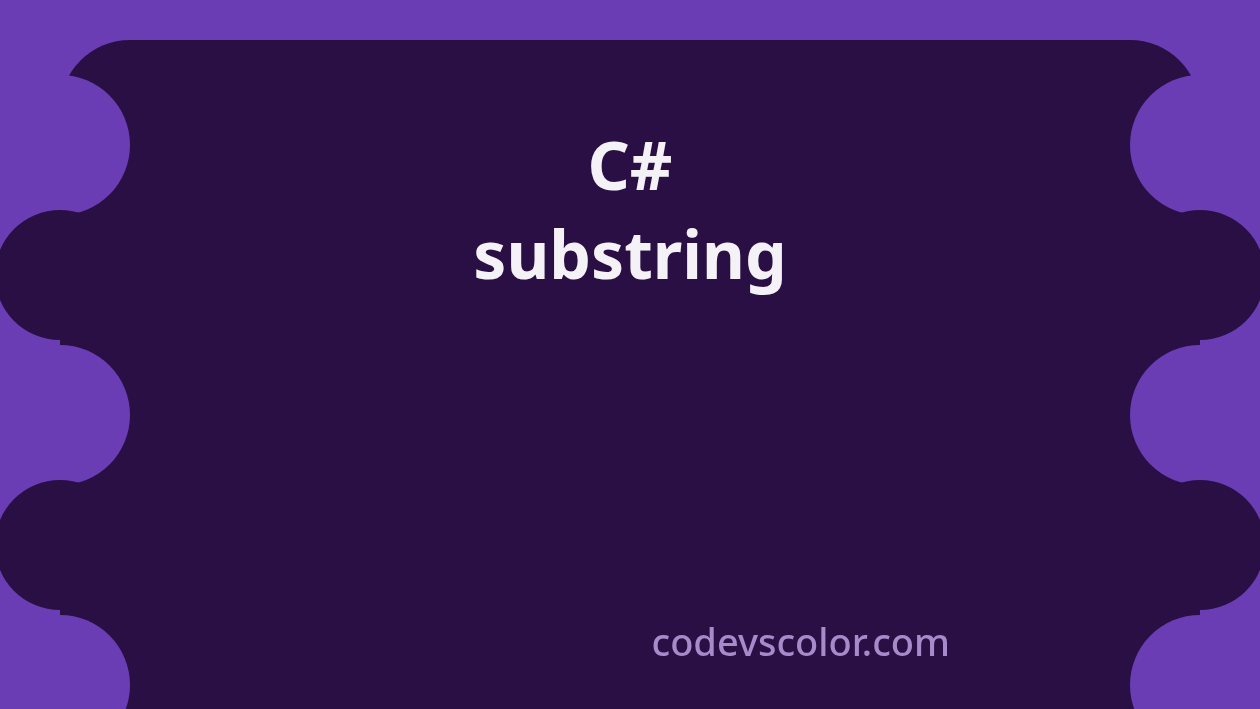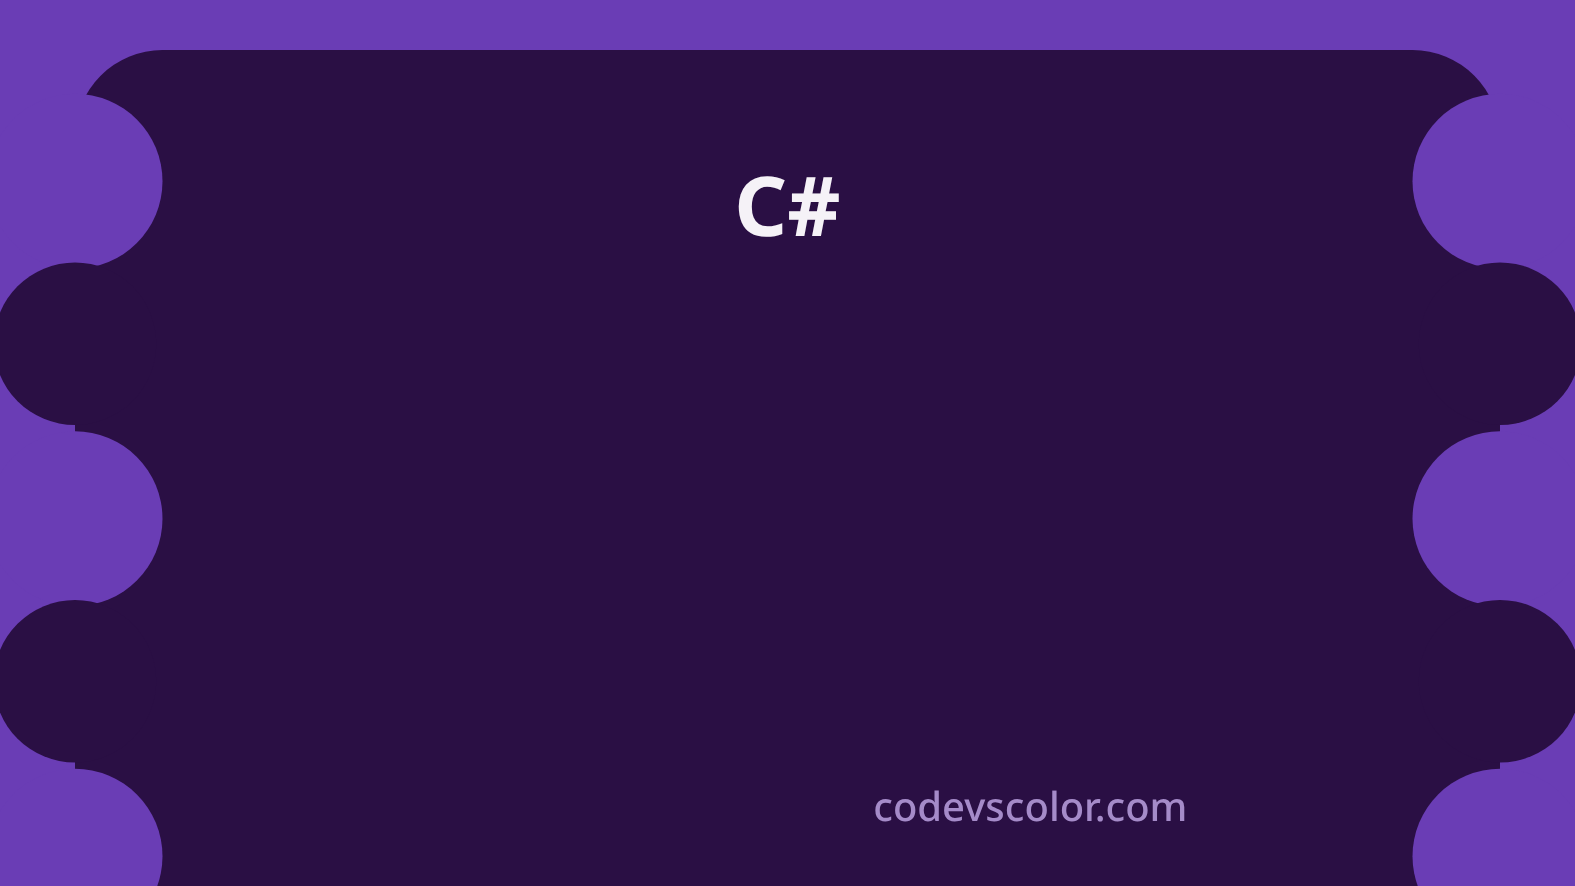--- a/index.html
+++ b/index.html
@@ -5,35 +5,36 @@
 *{margin:0;padding:0;box-sizing:border-box}
 body{width:1260px;height:709px;background:#6a3db5;position:relative;overflow:hidden;font-family:system-ui,-apple-system,Segoe UI,Roboto,sans-serif}
 .blob{position:absolute;background:#2a0f44;border-radius:70px;top:40px;bottom:0;left:60px;right:60px}
 .bump{position:absolute;background:#6a3db5;border-radius:50%;width:140px;height:140px}
 .ibump{position:absolute;background:#2a0f44;border-radius:50%;width:130px;height:130px}
 .l1{left:-70px;top:35px}.l2{left:-70px;top:305px}.l3{left:-70px;top:575px}
 .r1{right:-70px;top:35px}.r2{right:-70px;top:305px}.r3{right:-70px;top:575px}
 .il1{left:-65px;top:170px}.il2{left:-65px;top:440px}
 .ir1{right:-65px;top:170px}.ir2{right:-65px;top:440px}
 .title{position:absolute;left:0;right:0;top:120px;text-align:center;color:#f5f2f7;font-weight:700;font-size:66px;line-height:1.35;z-index:10}
-.credit{position:absolute;right:310px;bottom:42px;color:#a58bc9;font-size:32px;font-weight:500;z-index:10}
+.credit{position:absolute;right:310px;bottom:42px;color:#a58bc9;font-size:38px;font-weight:500;z-index:10}
 </style>
 </head>
 <body>
 
 <div class="blob">
   <div class="bump l1"></div>
   <div class="bump l2"></div>
   <div class="bump l3"></div>
   <div class="bump r1"></div>
   <div class="bump r2"></div>
   <div class="bump r3"></div>
   <div class="ibump il1"></div>
   <div class="ibump il2"></div>
   <div class="ibump ir1"></div>
   <div class="ibump ir2"></div>
 </div>
 
 <div class="title">
   <div>C#</div>
+  <div>substring</div>
 </div>
 
 <div class="credit">codevscolor.com</div>
 
 </body></html>

